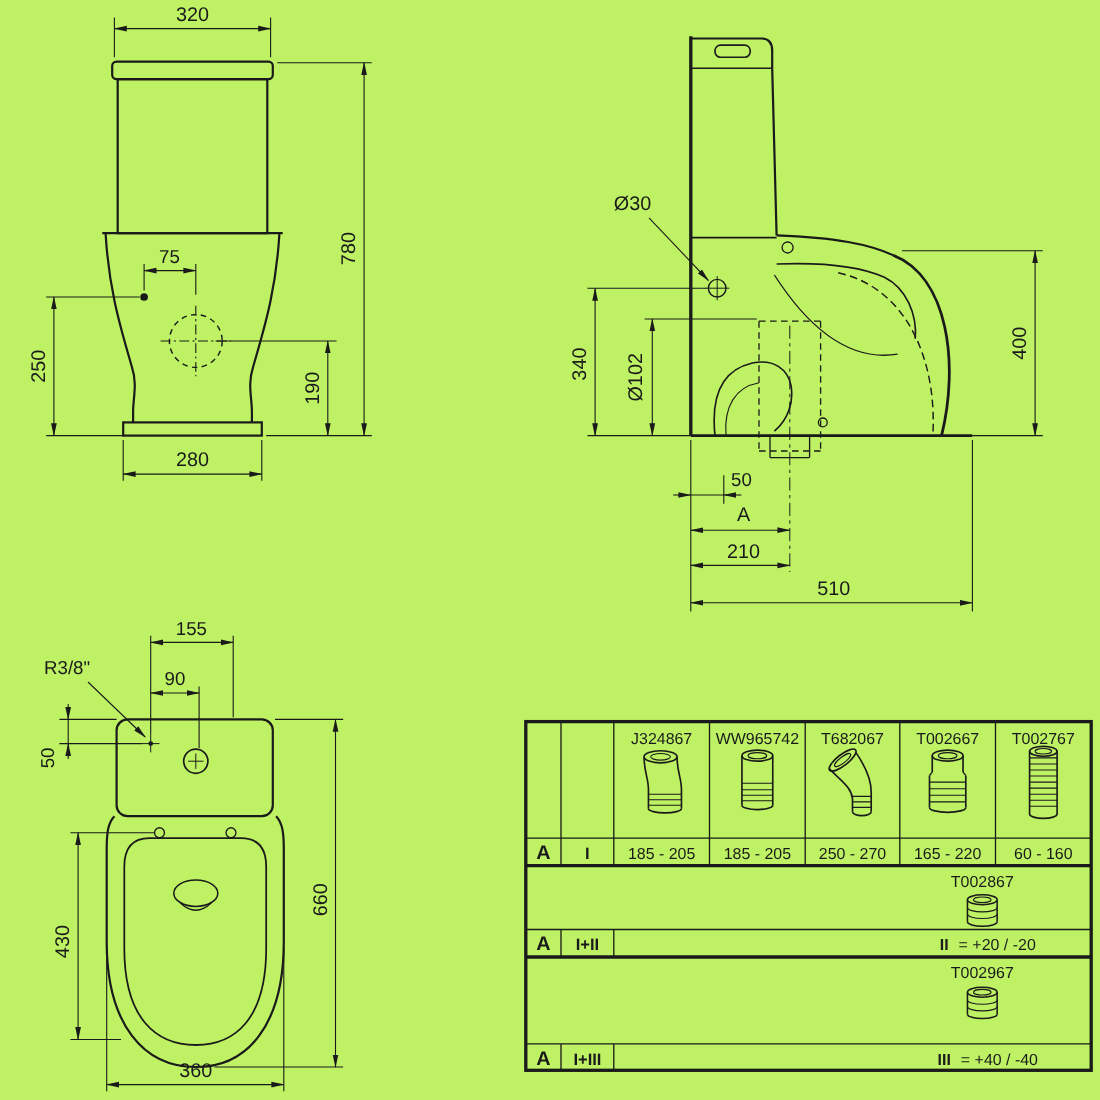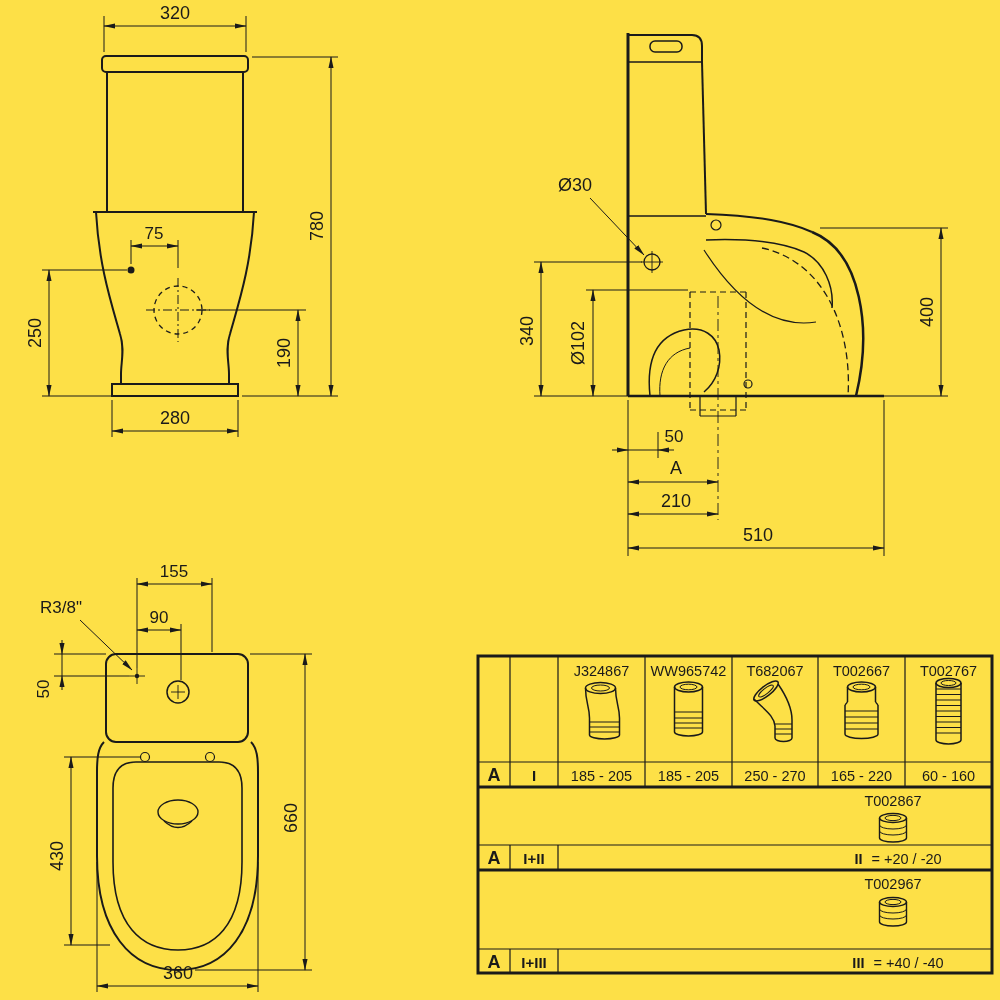--- a/index.html
+++ b/index.html
@@ -1,16 +1,16 @@
 <!DOCTYPE html>
 <html><head>
 <meta charset="utf-8">
 <style>
   html,body{margin:0;padding:0;background:#ffffff;}
-  .stage{position:relative;width:1000px;height:1000px;background:#fde047;overflow:hidden;}
+  .stage{position:relative;width:1000px;height:1000px;background:#bef264;overflow:hidden;}
   svg{display:block;}
   text{font-family:"Liberation Sans","DejaVu Sans",sans-serif;fill:#1a1a1a;}
 </style>
 </head>
 <body>
 
 <div class="stage">
 <svg width="1000" height="1000" viewBox="0 0 1000 1000" xmlns="http://www.w3.org/2000/svg">
   <defs>
     <marker id="arr" viewBox="0 0 12 6" refX="11.3" refY="3" markerWidth="12" markerHeight="6" markerUnits="userSpaceOnUse" orient="auto-start-reverse">

